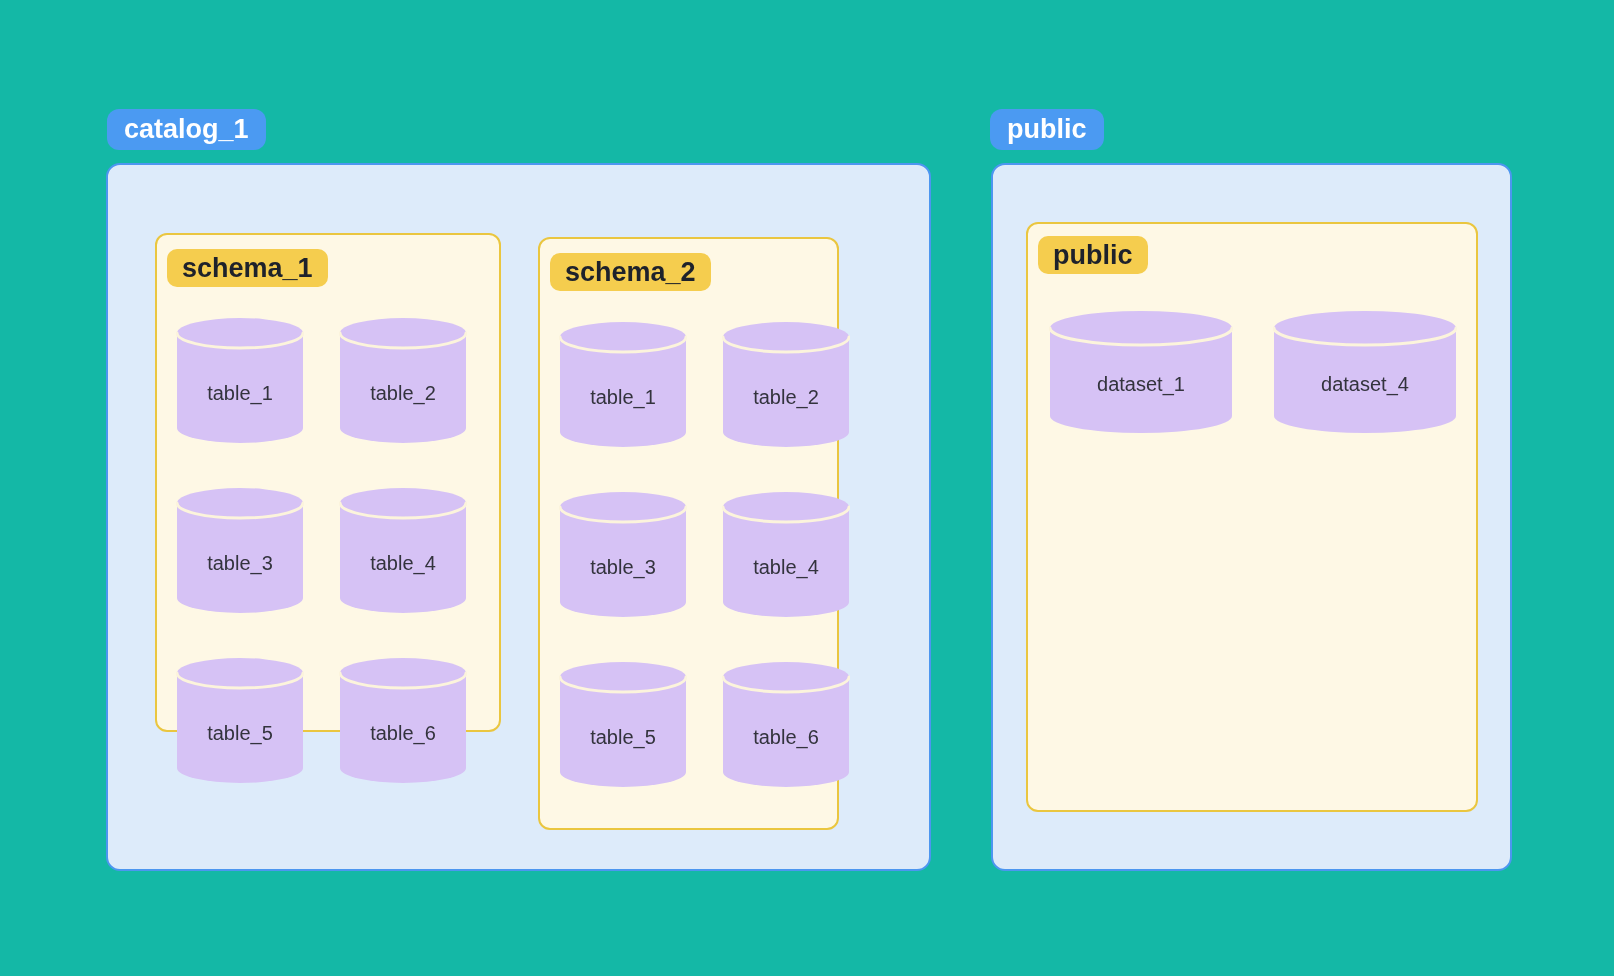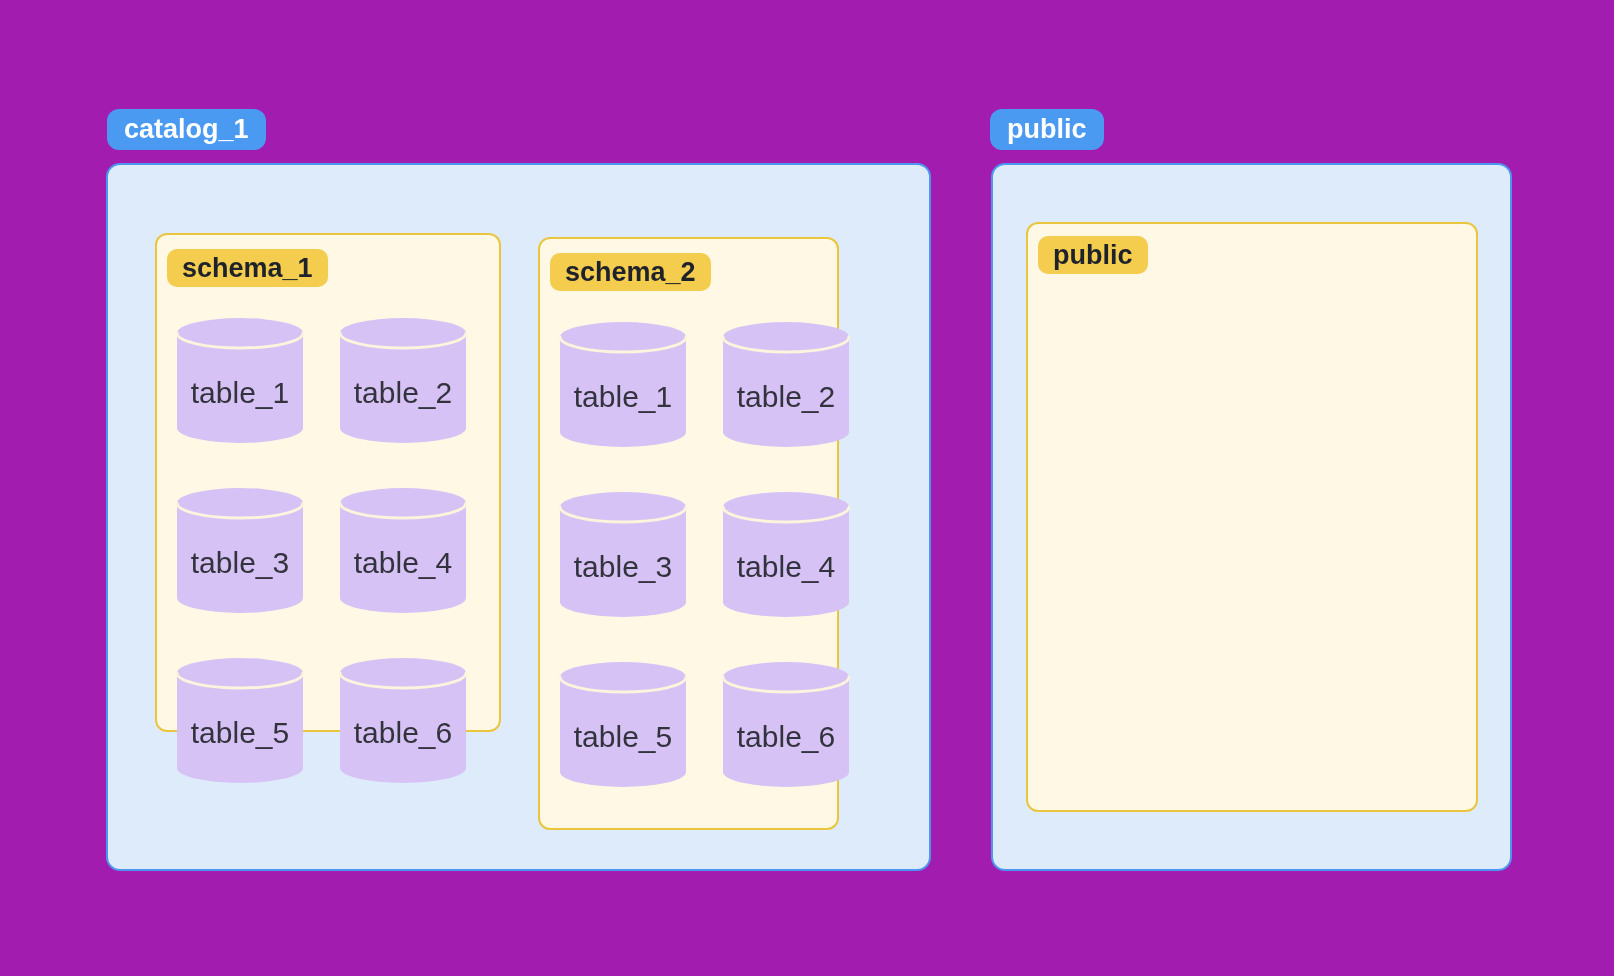--- a/index.html
+++ b/index.html
@@ -1,17 +1,17 @@
 <!DOCTYPE html>
 <html><head>
 <meta charset="utf-8">
 <style>
   html,body{margin:0;padding:0;background:#ffffff;}
   body{font-family:"Liberation Sans", sans-serif;}
-  .canvas{position:relative;width:1614px;height:976px;background:#a21caf;overflow:hidden;}
+  .canvas{position:relative;width:1614px;height:976px;background:#14b8a6;overflow:hidden;}
 
   .badge{
     position:absolute;display:inline-flex;align-items:center;
     height:41px;padding:0 17px;border-radius:12px;
     font-size:27px;font-weight:700;line-height:1;white-space:nowrap;
   }
   .badge-blue{background:#4B9AF2;color:#ffffff;}
   .badge-yellow{
     height:38px;padding:0 15px;border-radius:10px;
     background:#F5CD4E;color:#1E222B;
@@ -23,21 +23,21 @@
   }
   .schema-box{
     position:absolute;box-sizing:border-box;
     background:#FEF8E5;border:2px solid #EAC63F;border-radius:12px;
   }
 
   .cyl{position:absolute;}
   .cyl svg{display:block;}
   .cyl-label{
     position:absolute;left:50%;top:60%;transform:translate(-50%,-50%);
-    font-size:30px;font-weight:400;color:#33333D;white-space:nowrap;
+    font-size:20px;font-weight:400;color:#33333D;white-space:nowrap;
   }
 </style>
 </head>
 <body>
 
 <svg width="0" height="0" style="position:absolute" aria-hidden="true">
   <defs>
     <g id="cyl-table">
       <path d="M1,15 a63,15 0 0 1 126,0 v95 a63,15 0 0 1 -126,0 z" fill="#D6C2F5"></path>
       <path d="M1,15 a63,15 0 0 0 126,0" fill="none" stroke="#FCF4DC" stroke-width="3" stroke-linecap="round"></path>
@@ -148,16 +148,28 @@
     <span>public</span>
   </div>
 
   <div class="catalog-box" style="left:991px;top:163px;width:521px;height:708px">
 
     <div class="schema-box" style="left:33px;top:57px;width:452px;height:590px">
       <div class="badge badge-yellow" style="left:10px;top:12px">
         <span>public</span>
       </div>
 
+      <div class="cyl" style="left:21px;top:87px">
+        <svg width="184" height="122" viewBox="0 0 184 122">
+            <use href="#cyl-dataset"></use>
+          </svg>
+        <span class="cyl-label">dataset_1</span>
+      </div>
+      <div class="cyl" style="left:245px;top:87px">
+        <svg width="184" height="122" viewBox="0 0 184 122">
+            <use href="#cyl-dataset"></use>
+          </svg>
+        <span class="cyl-label">dataset_4</span>
+      </div>
     </div>
   </div>
 
 </div>
 
 </body></html>

